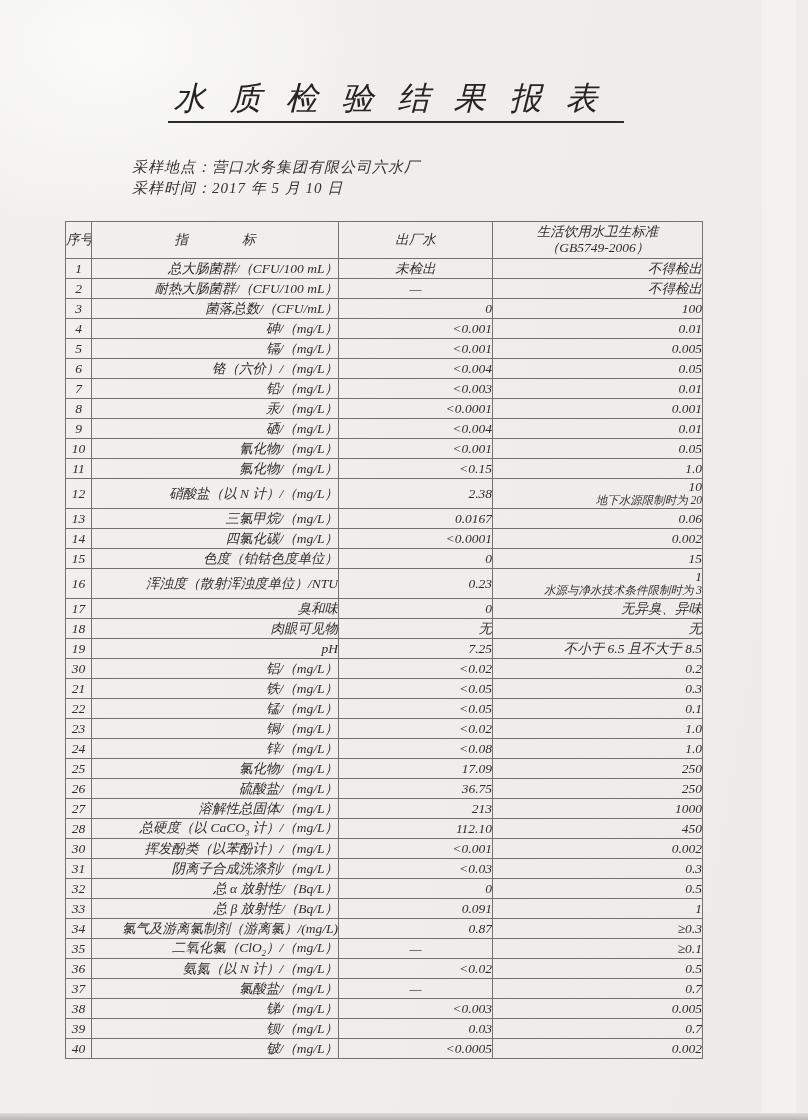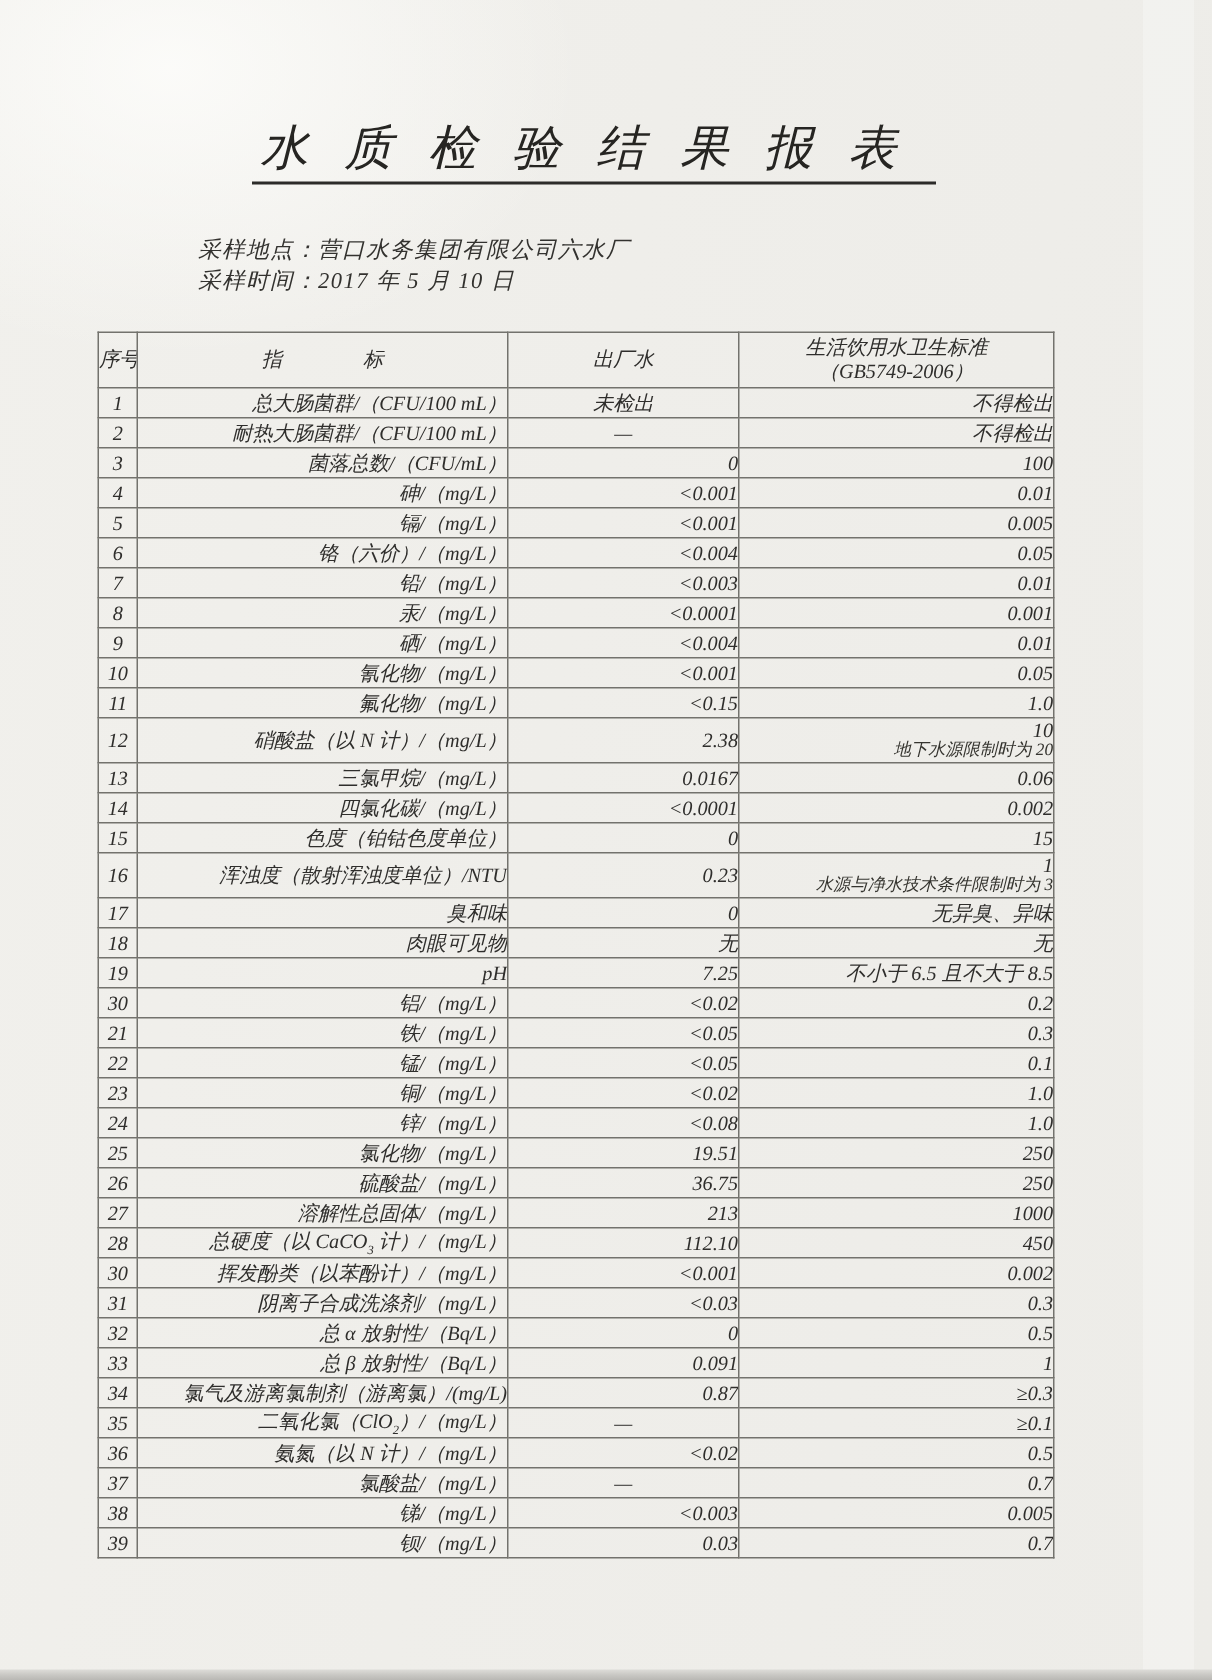--- a/index.html
+++ b/index.html
@@ -252,21 +252,21 @@
         </tr>
         <tr>
           <td class="c-no">24</td>
           <td class="c-ind">锌/（mg/L）</td>
           <td class="c-val">&lt;0.08</td>
           <td class="c-std">1.0</td>
         </tr>
         <tr>
           <td class="c-no">25</td>
           <td class="c-ind">氯化物/（mg/L）</td>
-          <td class="c-val">19.51</td>
+          <td class="c-val">17.09</td>
           <td class="c-std">250</td>
         </tr>
         <tr>
           <td class="c-no">26</td>
           <td class="c-ind">硫酸盐/（mg/L）</td>
           <td class="c-val">36.75</td>
           <td class="c-std">250</td>
         </tr>
         <tr>
           <td class="c-no">27</td>
@@ -333,18 +333,24 @@
           <td class="c-ind">锑/（mg/L）</td>
           <td class="c-val">&lt;0.003</td>
           <td class="c-std">0.005</td>
         </tr>
         <tr>
           <td class="c-no">39</td>
           <td class="c-ind">钡/（mg/L）</td>
           <td class="c-val">0.03</td>
           <td class="c-std">0.7</td>
         </tr>
+        <tr>
+          <td class="c-no">40</td>
+          <td class="c-ind">铍/（mg/L）</td>
+          <td class="c-val">&lt;0.0005</td>
+          <td class="c-std">0.002</td>
+        </tr>
       </tbody>
   </table>
 
   <div class="right-band"></div>
   <div class="bottom-strip"></div>
 </div>
 
 </body></html>

